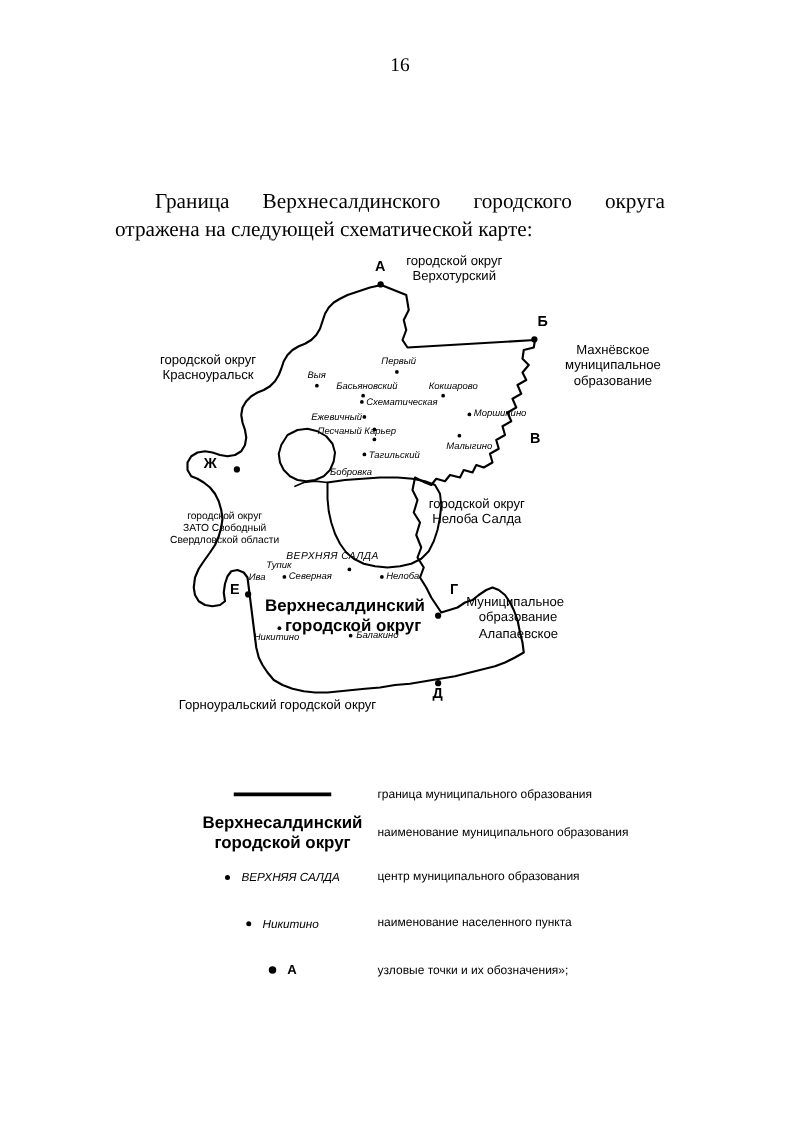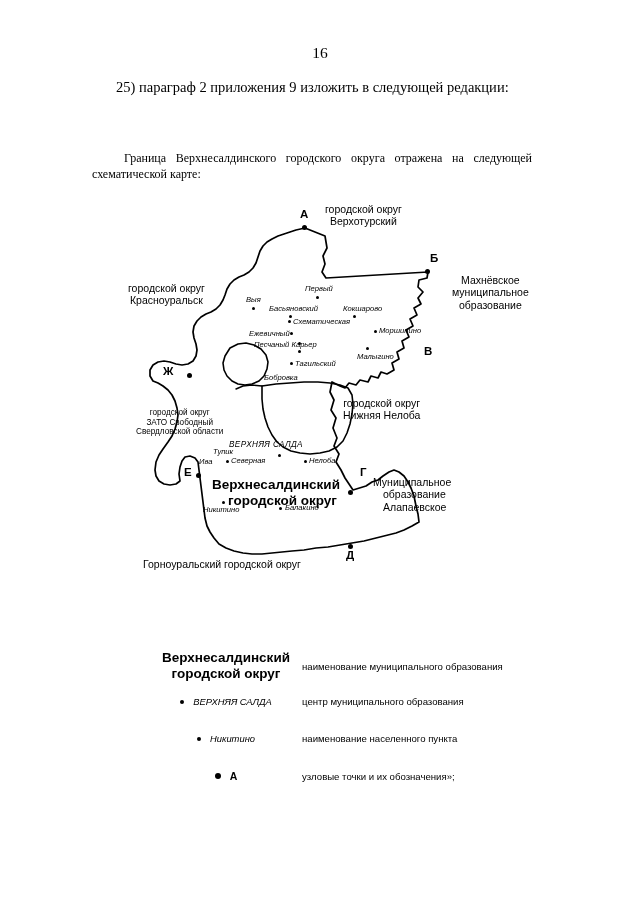--- a/index.html
+++ b/index.html
@@ -53,21 +53,21 @@
   }
   .heading .line2 {
     display: block;
     padding-left: 56px;
   }
   .body-text {
     position: absolute;
     top: 150px;
     left: 92px;
     width: 440px;
-    font-size: 12px;
+    font-size: 17px;
     line-height: 1.35;
     text-align: justify;
     text-justify: inter-word;
     font-family: "Liberation Serif", serif;
   }
   .body-text .indent { display:inline-block; width: 32px; }
 
   
   .map-wrap {
     position: absolute;
@@ -195,21 +195,20 @@
   }
   .sym-inline { display: flex; align-items: center; }
 </style>
 </head>
 <body>
 
 <div class="page">
 
   <div class="page-number">16</div>
 
-  <div class="para-intro">25) параграф 2 приложения 9 изложить в следующей редакции:</div>
 
 
   <div class="body-text"><span class="indent"></span><span>Граница Верхнесалдинского городского округа отражена на следующей схематической карте:</span></div>
 
   <div class="map-wrap">
 
     <svg class="map-svg" viewBox="0 0 640 380" xmlns="http://www.w3.org/2000/svg">
 
       <path fill="none" stroke="#000" stroke-width="1.7" stroke-linejoin="round" stroke-linecap="round" d="M 305,32
                L 325,40 L 327,52 L 323,60 L 325,68 L 322,76 L 326,82
@@ -307,21 +306,21 @@
       <div>образование</div>
     </div>
 
     <div class="map-label neighbour" style="left:128px; top:86px;">
       <div>городской округ</div>
       <div>Красноуральск</div>
     </div>
 
     <div class="map-label neighbour" style="left:343px; top:201px;">
       <div>городской округ</div>
-      <div>Нижняя Нелоба</div>
+      <div>Нелоба Салда</div>
     </div>
 
     <div class="map-label" style="left:136px; top:212px; font-size:8.2px; text-align:center; font-family:'Liberation Sans',sans-serif;">
       <div>городской округ</div>
       <div>ЗАТО Свободный</div>
       <div>Свердловской области</div>
     </div>
 
     <div class="map-label neighbour" style="left:373px; top:280px; text-align:left;">
       <div>Муниципальное</div>
@@ -382,20 +381,26 @@
     <div class="map-label settlement" style="left:309px; top:261px;">Нелоба</div>
 
     <div class="map-label settlement" style="left:203px; top:310px;">Никитино</div>
     <div class="dot" style="left:279px; top:311px;"></div>
     <div class="map-label settlement" style="left:285px; top:308px;">Балакино</div>
   </div>
 
   <div class="legend">
 
 
+    <div class="legend-row" style="top:42px;">
+      <div class="legend-sym">
+        <span class="sym-line"></span>
+      </div>
+      <div class="legend-desc">граница муниципального образования</div>
+    </div>
 
     <div class="legend-row" style="top:62px;">
       <div class="legend-sym">
         <div class="sym-okrug">
           <div>Верхнесалдинский</div>
           <div>городской округ</div>
         </div>
       </div>
       <div class="legend-desc">наименование муниципального образования</div>
     </div>

